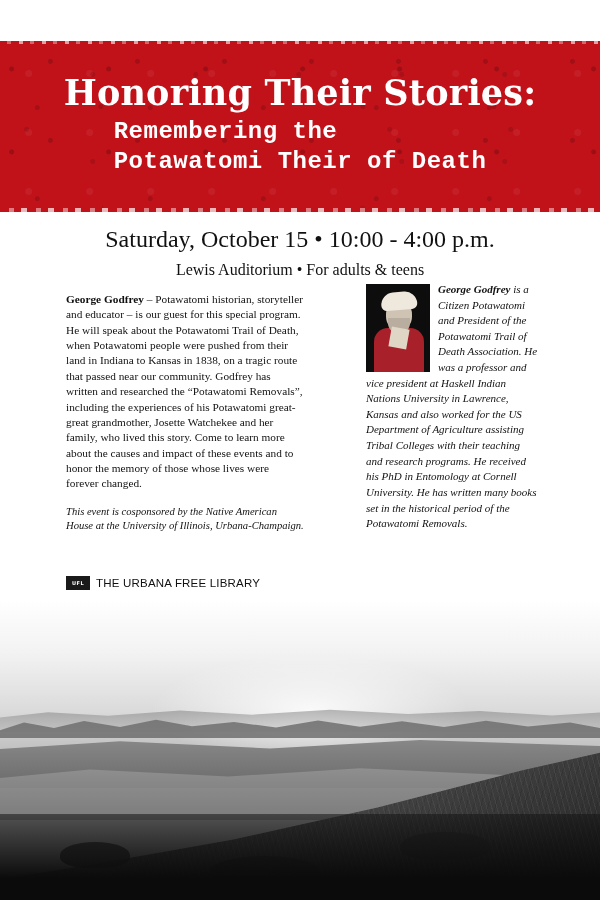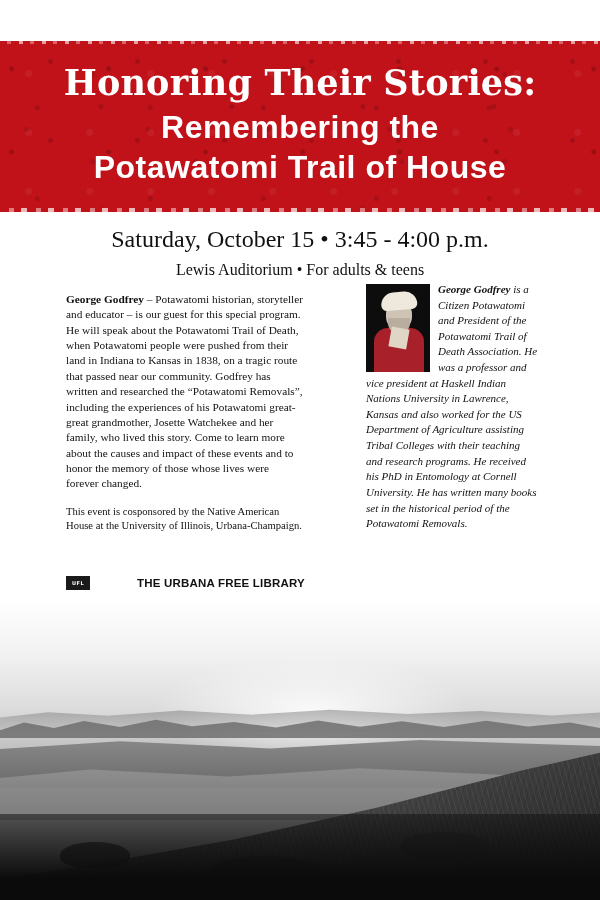--- a/index.html
+++ b/index.html
@@ -69,26 +69,26 @@
     color: #ffffff;
     font-size: 35px;
     letter-spacing: 0.2px;
     line-height: 1.05;
     text-align: center;
     position: relative;
     z-index: 2;
     margin-bottom: 6px;
   }
   .title-sub {
-    font-family: Liberation Sans, sans-serif;
+    font-family: Liberation Mono, monospace;
     font-weight: bold;
     color: #ffffff;
-    font-size: 32px;
+    font-size: 24px;
     line-height: 1.25;
-    text-align: center;
+    text-align: left;
     position: relative;
     z-index: 2;
     letter-spacing: 0.5px;
   }
 
   
   .date-line {
     position: absolute;
     top: 226px;
     left: 0;
@@ -118,20 +118,21 @@
   }
   .col-left p {
     margin: 0 12px 11px 0;
     font-family: "Liberation Serif", serif;
     font-size: 11.3px;
     line-height: 1.36;
     color: #111111;
     text-align: left;
   }
   .col-left p.cosponsor {
+    font-style: italic;
     font-size: 10.6px;
     line-height: 1.34;
     margin-top: 13px;
   }
   .lead-name { font-weight: bold; }
 
   .col-right {
     position: absolute;
     top: 282px;
     left: 366px;
@@ -210,25 +211,24 @@
   }
   .logo-mark span {
     color: #ffffff;
     font-family: "DejaVu Sans", sans-serif;
     font-size: 5px;
     font-weight: bold;
     letter-spacing: 0.5px;
   }
   .logo-text {
     font-family: "Liberation Sans", sans-serif;
-    font-weight: bold;
+    font-weight: normal;
     font-size: 11.5px;
     letter-spacing: 0.2px;
     color: #111111;
-    margin-left: 41px;
   }
 
   
   .photo {
     position: absolute;
     left: 0;
     top: 600px;
     width: 600px;
     height: 300px;
     overflow: hidden;
@@ -307,25 +307,25 @@
 </style>
 </head>
 <body>
 
 <div class="poster">
 
   <div class="banner">
     <div class="title-main">Honoring Their Stories:</div>
     <div class="title-sub">
       <div>Remembering the</div>
-      <div>Potawatomi Trail of House</div>
+      <div>Potawatomi Their of Death</div>
     </div>
   </div>
 
-  <div class="date-line">Saturday, October 15 • 3:45 - 4:00 p.m.</div>
+  <div class="date-line">Saturday, October 15 • 10:00 - 4:00 p.m.</div>
   <div class="venue-line">Lewis Auditorium • For adults &amp; teens</div>
 
   <div class="col-left">
     <p><span class="lead-name">George Godfrey</span><span> – Potawatomi historian, storyteller and educator – is our guest for this special program. He will speak about the Potawatomi Trail of Death, when Potawatomi people were pushed from their land in Indiana to Kansas in 1838, on a tragic route that passed near our community.  Godfrey has written and researched  the “Potawatomi Removals”, including the experiences of his Potawatomi great-great grandmother, Josette Watchekee and her family, who lived this story.   Come to learn more about the causes and impact of these events and to honor the memory of those whose lives were forever changed.</span></p>
     <p class="cosponsor">This event is cosponsored by the Native American House at the University of Illinois, Urbana-Champaign.</p>
   </div>
 
   <div class="col-right">
     <div class="portrait">
       <div class="body"></div>

